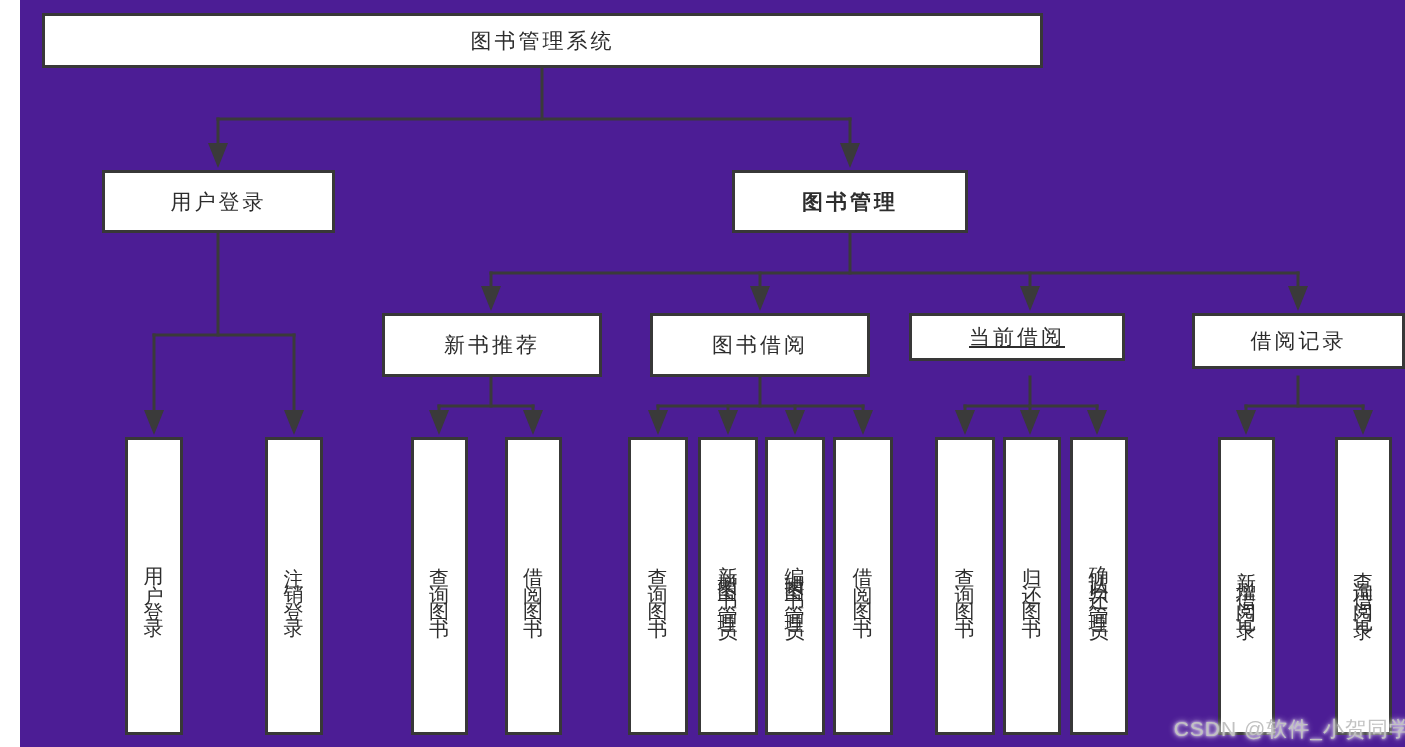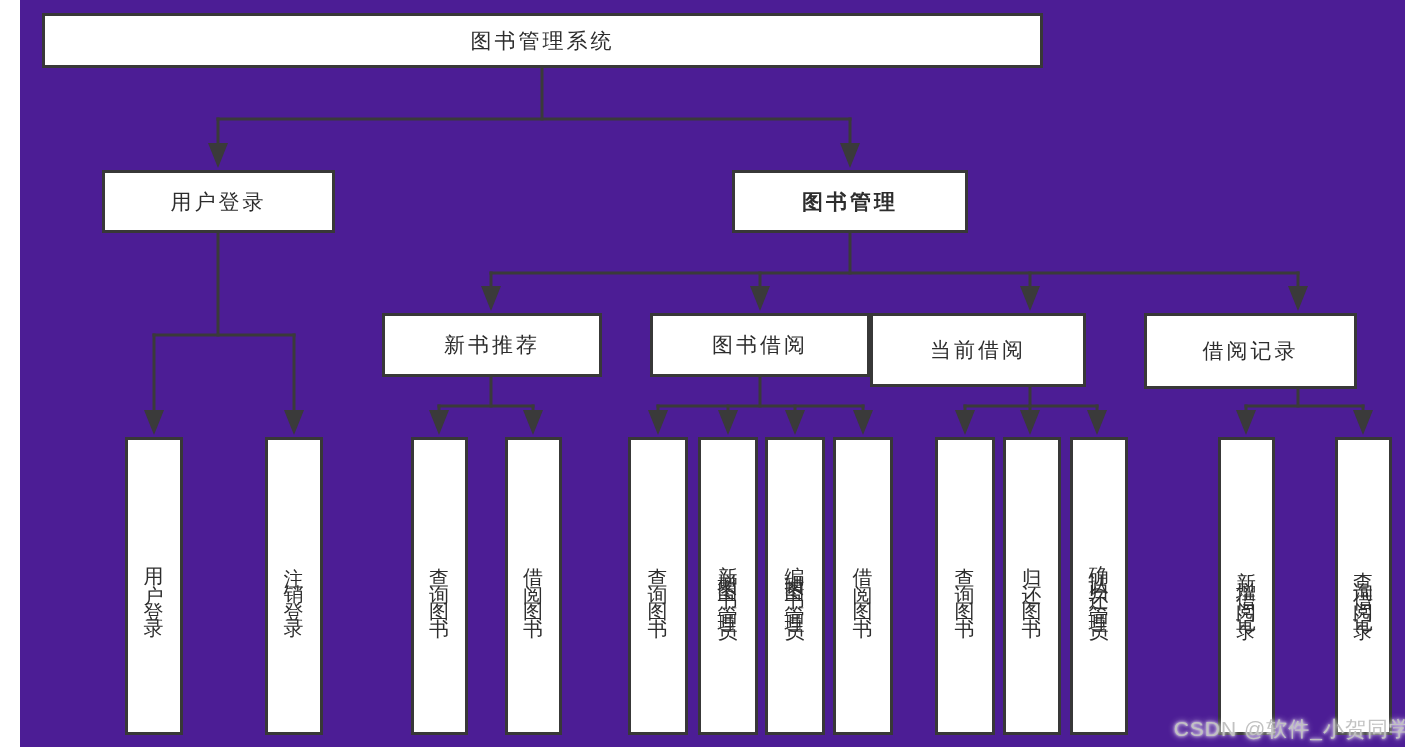--- a/index.html
+++ b/index.html
@@ -32,22 +32,22 @@
     color:#2d2d2d;
   }
   
   .root  { left:22px;  top:13px;  width:1001px; height:55px; }
   
   .n-userlogin { left:82px;  top:170px; width:233px; height:63px; }
   .n-bookmgmt  { left:712px; top:170px; width:236px; height:63px;font-weight:bold; }
   
   .n-newrec   { left:362px;  top:313px; width:220px; height:64px; }
   .n-borrow   { left:630px;  top:313px; width:220px; height:64px; }
-  .n-current  { left:850px;  top:313px; width:216px; height:74px; }
-  .n-records  { left:1124px; top:313px; width:213px; height:76px; }
+  .n-current  { left:889px;  top:313px; width:216px; height:48px;text-decoration:underline; }
+  .n-records  { left:1172px; top:313px; width:213px; height:56px; }
   
   .vbox { top:437px; height:298px; }
   .vtext {
     writing-mode:vertical-rl;
     font-size:20px;
     line-height:1;
     color:#2d2d2d;
   }
   .vA1 { left:105px;  width:58px; }
   .vA2 { left:245px;  width:58px; }

